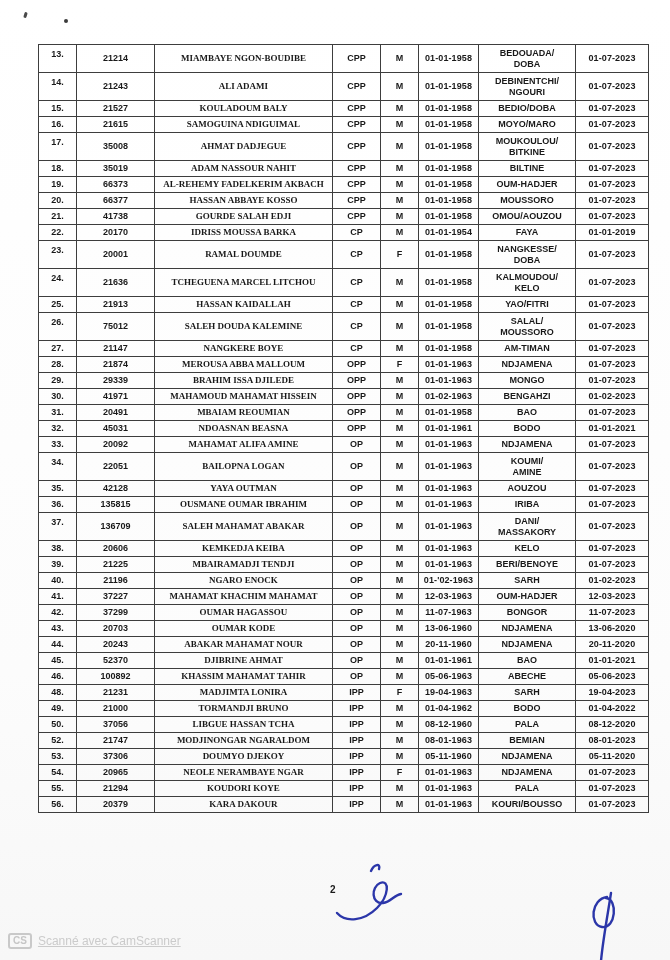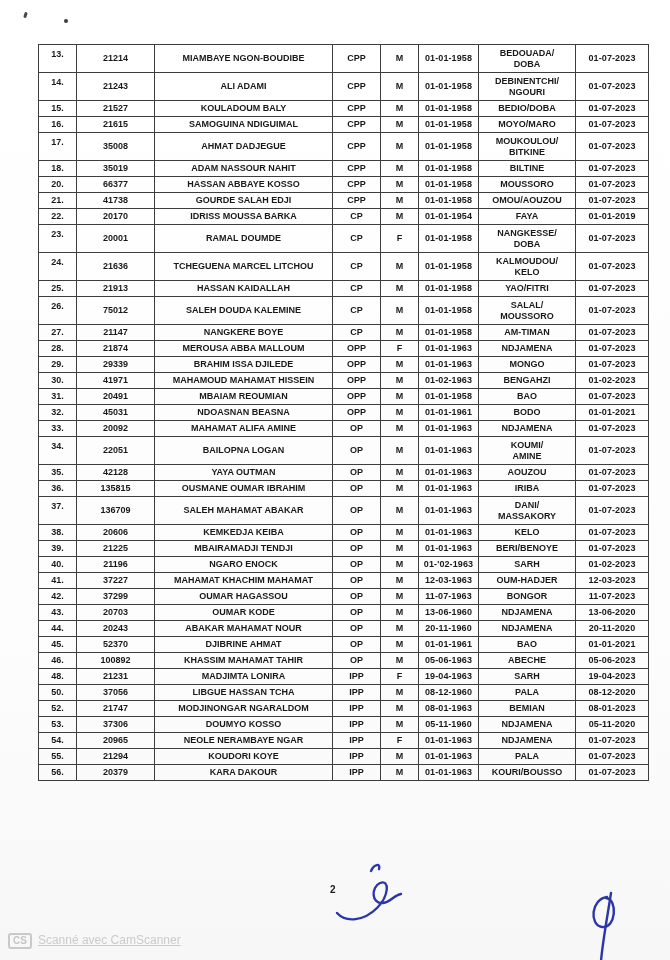--- a/index.html
+++ b/index.html
@@ -24,37 +24,37 @@
   table.roster td{
     border:1px solid #3d3d3d;
     font-weight:bold;font-size:9px;color:#191919;
     text-align:center;vertical-align:middle;
     padding:0 2px;line-height:1.15;overflow:hidden;
   }
   table.roster tr{height:16px;}
   table.roster tr.tall{height:28px;}
   td.col-no{font-size:9px;}
   tr.tall td.col-no{vertical-align:top;padding-top:4px;}
-  td.col-name{text-align:left;padding-left:7px;font-size:9.5px;}
+  td.col-name{text-align:left;padding-left:7px;font-size:9.5px;font-family:Liberation Serif, serif;}
   td.col-place{white-space:pre-line;font-size:8.5px;line-height:1.25;}
   td.col-date,td.col-dob{letter-spacing:0.1px;}
 
   .page-number{
     position:absolute;left:330px;top:884px;
     font-size:10px;font-weight:bold;color:#1a1a1a;
   }
 
   .sig{position:absolute;}
   .sig path{fill:none;stroke-width:2.4;stroke-linecap:round;stroke-linejoin:round;}
   .sig-center{left:333px;top:860px;}
   .sig-right{left:583px;top:891px;}
 
   .camscanner{
     position:absolute;left:8px;top:933px;
-    display:flex;gap:6px;
+    display:flex;align-items:center;gap:6px;
   }
   .cs-logo{
     border:2px solid #c9c9c9;border-radius:3px;
     font-weight:bold;font-size:10px;color:#c6c6c6;
     padding:1px 3px;line-height:1;
   }
   .cs-text{font-size:12px;color:#cbcbcb;text-decoration:underline;}
 </style>
 </head>
 <body>
@@ -133,20 +133,30 @@
           <td class="col-no">18.</td>
           <td class="col-id">35019</td>
           <td class="col-name">ADAM NASSOUR NAHIT</td>
           <td class="col-grade">CPP</td>
           <td class="col-sex">M</td>
           <td class="col-dob">01-01-1958</td>
           <td class="col-place">BILTINE</td>
           <td class="col-date">01-07-2023</td>
         </tr>
         <tr>
+          <td class="col-no">19.</td>
+          <td class="col-id">66373</td>
+          <td class="col-name">AL-REHEMY FADELKERIM AKBACH</td>
+          <td class="col-grade">CPP</td>
+          <td class="col-sex">M</td>
+          <td class="col-dob">01-01-1958</td>
+          <td class="col-place">OUM-HADJER</td>
+          <td class="col-date">01-07-2023</td>
+        </tr>
+        <tr>
           <td class="col-no">20.</td>
           <td class="col-id">66377</td>
           <td class="col-name">HASSAN ABBAYE KOSSO</td>
           <td class="col-grade">CPP</td>
           <td class="col-sex">M</td>
           <td class="col-dob">01-01-1958</td>
           <td class="col-place">MOUSSORO</td>
           <td class="col-date">01-07-2023</td>
         </tr>
         <tr>
@@ -418,20 +428,30 @@
           <td class="col-no">48.</td>
           <td class="col-id">21231</td>
           <td class="col-name">MADJIMTA LONIRA</td>
           <td class="col-grade">IPP</td>
           <td class="col-sex">F</td>
           <td class="col-dob">19-04-1963</td>
           <td class="col-place">SARH</td>
           <td class="col-date">19-04-2023</td>
         </tr>
         <tr>
+          <td class="col-no">49.</td>
+          <td class="col-id">21000</td>
+          <td class="col-name">TORMANDJI BRUNO</td>
+          <td class="col-grade">IPP</td>
+          <td class="col-sex">M</td>
+          <td class="col-dob">01-04-1962</td>
+          <td class="col-place">BODO</td>
+          <td class="col-date">01-04-2022</td>
+        </tr>
+        <tr>
           <td class="col-no">50.</td>
           <td class="col-id">37056</td>
           <td class="col-name">LIBGUE HASSAN TCHA</td>
           <td class="col-grade">IPP</td>
           <td class="col-sex">M</td>
           <td class="col-dob">08-12-1960</td>
           <td class="col-place">PALA</td>
           <td class="col-date">08-12-2020</td>
         </tr>
         <tr>
@@ -440,21 +460,21 @@
           <td class="col-name">MODJINONGAR NGARALDOM</td>
           <td class="col-grade">IPP</td>
           <td class="col-sex">M</td>
           <td class="col-dob">08-01-1963</td>
           <td class="col-place">BEMIAN</td>
           <td class="col-date">08-01-2023</td>
         </tr>
         <tr>
           <td class="col-no">53.</td>
           <td class="col-id">37306</td>
-          <td class="col-name">DOUMYO KOSSO</td>
+          <td class="col-name">DOUMYO DJEKOY</td>
           <td class="col-grade">IPP</td>
           <td class="col-sex">M</td>
           <td class="col-dob">05-11-1960</td>
           <td class="col-place">NDJAMENA</td>
           <td class="col-date">05-11-2020</td>
         </tr>
         <tr>
           <td class="col-no">54.</td>
           <td class="col-id">20965</td>
           <td class="col-name">NEOLE NERAMBAYE NGAR</td>

